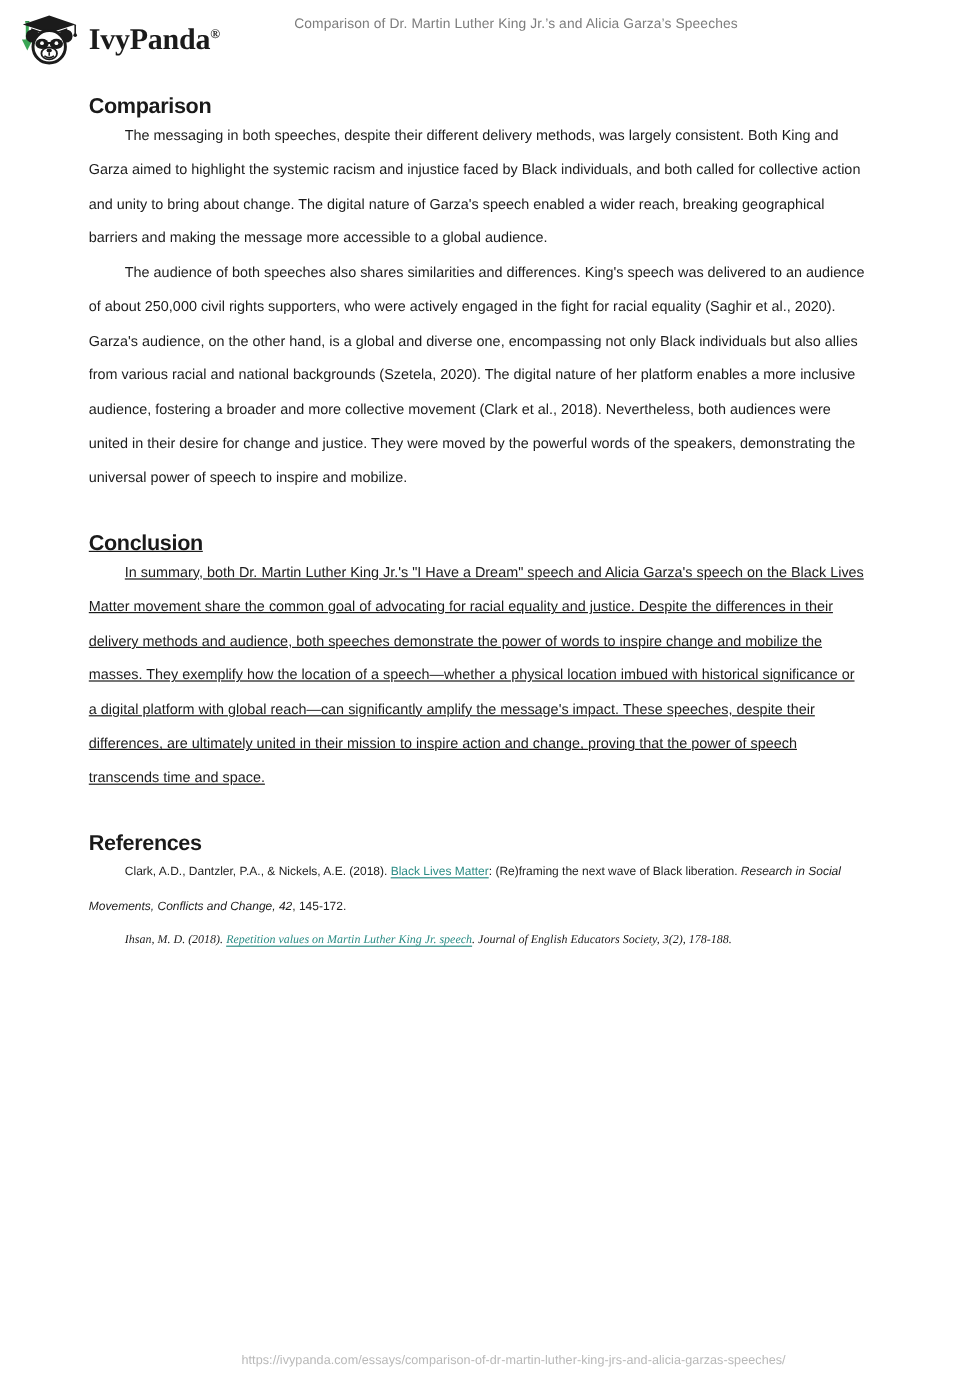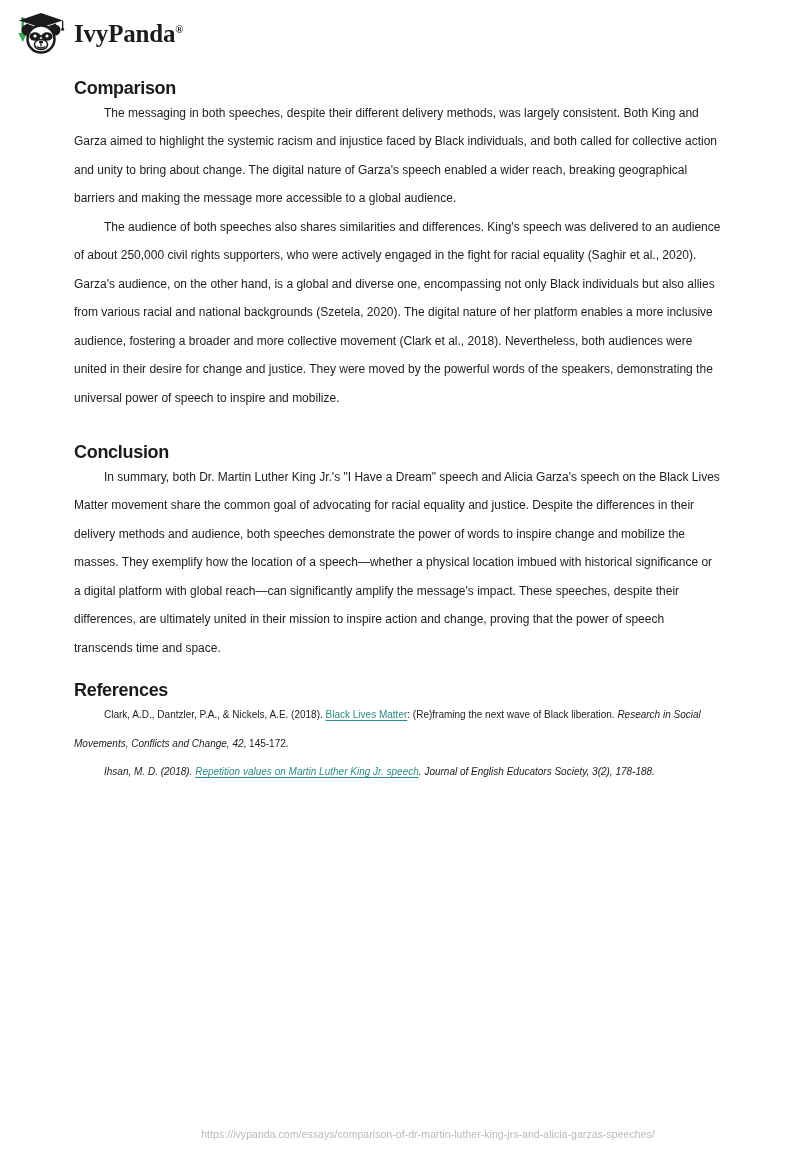--- a/index.html
+++ b/index.html
@@ -72,22 +72,22 @@
   h1.section-heading {
     font-size: 18px;
     font-weight: bold;
     color: #1a1a1a;
     margin: 0;
     padding: 0;
     letter-spacing: -0.3px;
     line-height: 1.15;
   }
   .heading-wrap-comparison { margin-top: 12px; }
-  .heading-wrap-conclusion { margin-top: 30px; }
-  .heading-wrap-references { margin-top: 18px; }
+  .heading-wrap-conclusion { margin-top: 30px; text-decoration: underline; }
+  .heading-wrap-references { margin-top: 30px; }
 
   p.body-par {
     font-size: 12px;
     line-height: 28.5px;
     color: #1c1c1c;
     margin: 0;
     text-indent: 30px;
     text-align: left;
   }
   .par-gap-first { margin-top: 23px; }
@@ -102,21 +102,21 @@
   }
   .ref-gap-first { margin-top: 22px; }
   .ref-gap { margin-top: 22px; }
 
   .ital { font-style: italic; }
   .ref-link {
     color: #2b8c85;
     text-decoration: underline;
     text-underline-offset: 2px;
   }
-  .ref-all-italic { font-style: italic; }
+  .ref-all-italic { font-style: italic; font-family: Liberation Serif, serif; }
 
   
   .page-footer {
     position: absolute;
     left: 0;
     bottom: 18px;
     width: 800px;
     text-align: center;
     padding-left: 56px;
     box-sizing: border-box;
@@ -169,20 +169,21 @@
 
         <ellipse cx="54" cy="69" rx="13" ry="10" fill="#ffffff" stroke="#1b1b1b" stroke-width="3"></ellipse>
         <ellipse cx="54" cy="64" rx="4.4" ry="3.2" fill="#1b1b1b"></ellipse>
         <path d="M54,67 L54,73" stroke="#1b1b1b" stroke-width="2.6" fill="none"></path>
         <path d="M46,73 Q54,79 62,73" stroke="#1b1b1b" stroke-width="2.6" fill="none"></path>
       </svg>
     </span>
     <span class="logo-word"><span>IvyPanda</span><span class="reg">®</span></span>
   </div>
 
+  <div class="header-title">Comparison of Dr. Martin Luther King Jr.’s and Alicia Garza’s Speeches</div>
 </div>
 
 <div class="doc">
 
   <div class="heading-wrap-comparison">
     <h1 class="section-heading">Comparison</h1>
 
     <p class="body-par par-gap-first">The messaging in both speeches, despite their different delivery methods, was largely consistent. Both King and Garza aimed to highlight the systemic racism and injustice faced by Black individuals, and both called for collective action and unity to bring about change. The digital nature of Garza's speech enabled a wider reach, breaking geographical barriers and making the message more accessible to a global audience.</p>
 
     <p class="body-par par-gap">The audience of both speeches also shares similarities and differences. King's speech was delivered to an audience of about 250,000 civil rights supporters, who were actively engaged in the fight for racial equality (Saghir et al., 2020). Garza's audience, on the other hand, is a global and diverse one, encompassing not only Black individuals but also allies from various racial and national backgrounds (Szetela, 2020). The digital nature of her platform enables a more inclusive audience, fostering a broader and more collective movement (Clark et al., 2018). Nevertheless, both audiences were united in their desire for change and justice. They were moved by the powerful words of the speakers, demonstrating the universal power of speech to inspire and mobilize.</p>

